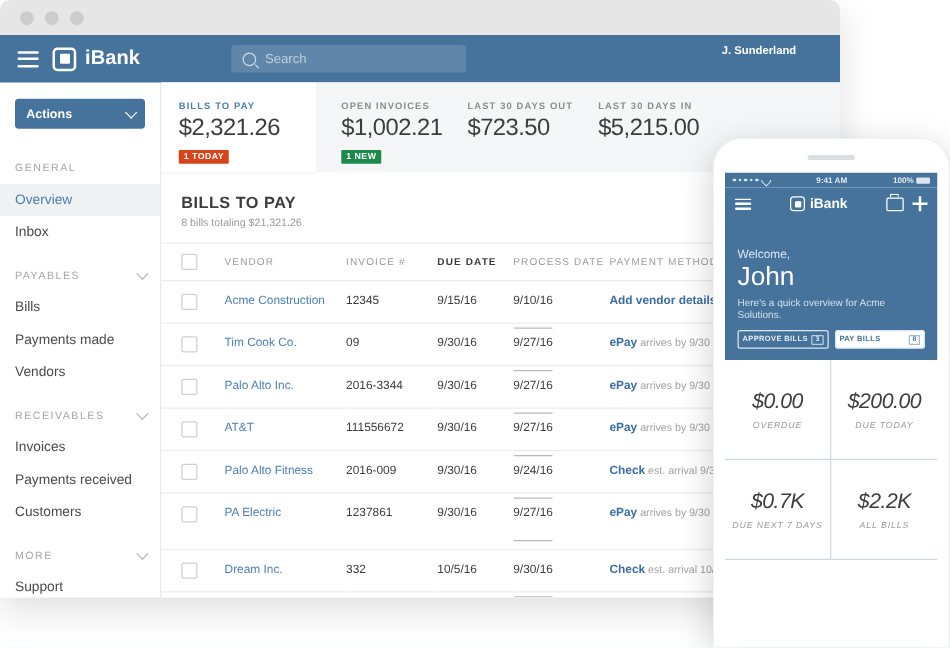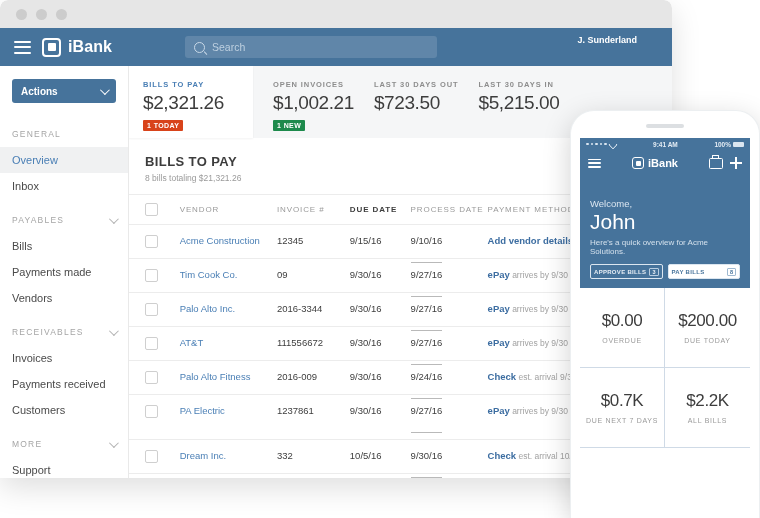--- a/index.html
+++ b/index.html
@@ -32,21 +32,21 @@
   #hamburger i{display:block;height:2px;background:#ffffff;border-radius:1px;}
   #brand{display:flex;align-items:center;gap:7px;}
   .logo-mark{
     width:19px;height:19px;border:2px solid #ffffff;border-radius:4px;
     display:flex;align-items:center;justify-content:center;box-sizing:border-box;
   }
   .logo-mark b{display:block;width:8px;height:8px;background:#ffffff;border-radius:1px;}
   #brand-name{color:#ffffff;font-size:16px;font-weight:bold;letter-spacing:.1px;}
 
   #searchbar{
-    position:absolute;left:185px;top:8px;width:252px;height:22px;
+    position:absolute;left:185px;top:8px;width:188px;height:22px;
     background:rgba(255,255,255,.14);border-radius:3px;
     display:flex;align-items:center;padding:0 9px;box-sizing:border-box;gap:7px;
   }
   .mag{position:relative;width:9px;height:9px;border:1.4px solid #c9d9e8;border-radius:50%;}
   .mag::after{content:"";position:absolute;width:1.4px;height:4px;background:#c9d9e8;
     right:-2px;bottom:-3.2px;transform:rotate(-45deg);}
   #search-placeholder{color:#bed0e0;font-size:10.5px;}
 
   #user-block{position:absolute;right:13px;top:7px;line-height:1.25;}
   #user-name{color:#ffffff;font-size:9px;font-weight:bold;}
@@ -181,21 +181,21 @@
   .seg.outline{background:transparent;}
   .seg.filled{background:#ffffff;}
   .seg-label{font-size:6px;font-weight:bold;letter-spacing:.3px;color:#e6eef5;}
   .seg.filled .seg-label{color:#46739b;}
   .seg-count{font-size:5.5px;font-weight:bold;color:#e6eef5;
     border:1px solid #b9cde0;border-radius:1px;padding:0 2px;}
   .seg.filled .seg-count{color:#46739b;border-color:#9fb9d1;}
 
   #phone-grid{display:grid;grid-template-columns:1fr 1fr;background:#ffffff;}
   .cell{height:79px;display:flex;flex-direction:column;align-items:center;
-    justify-content:center;border-right:1px solid #cfdae6;border-bottom:1px solid #cfdae6;}
+    justify-content:center;border-right:1px solid #cfdae6;border-bottom:1px solid #cfdae6;font-style:italic;}
   .cell:nth-child(2n){border-right:none;}
   .cell-value{font-size:17px;color:#3d3d3d;letter-spacing:-.4px;}
   .cell-label{font-size:7px;color:#9a9a9a;letter-spacing:.7px;margin-top:6px;}
 </style>
 </head>
 <body>
 
 <div id="desktop-window">
 
   <div id="titlebar">

